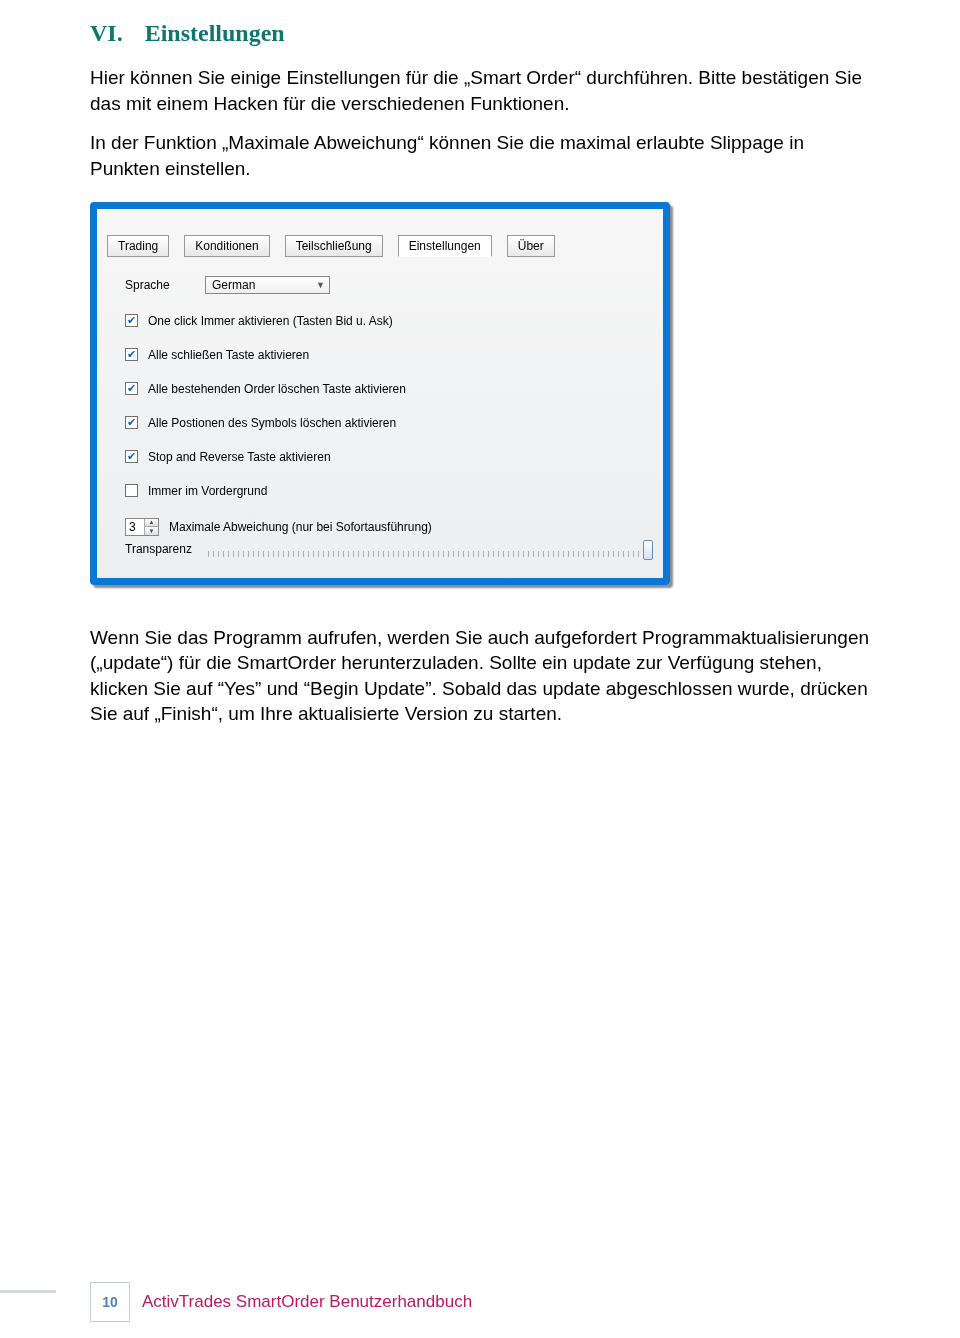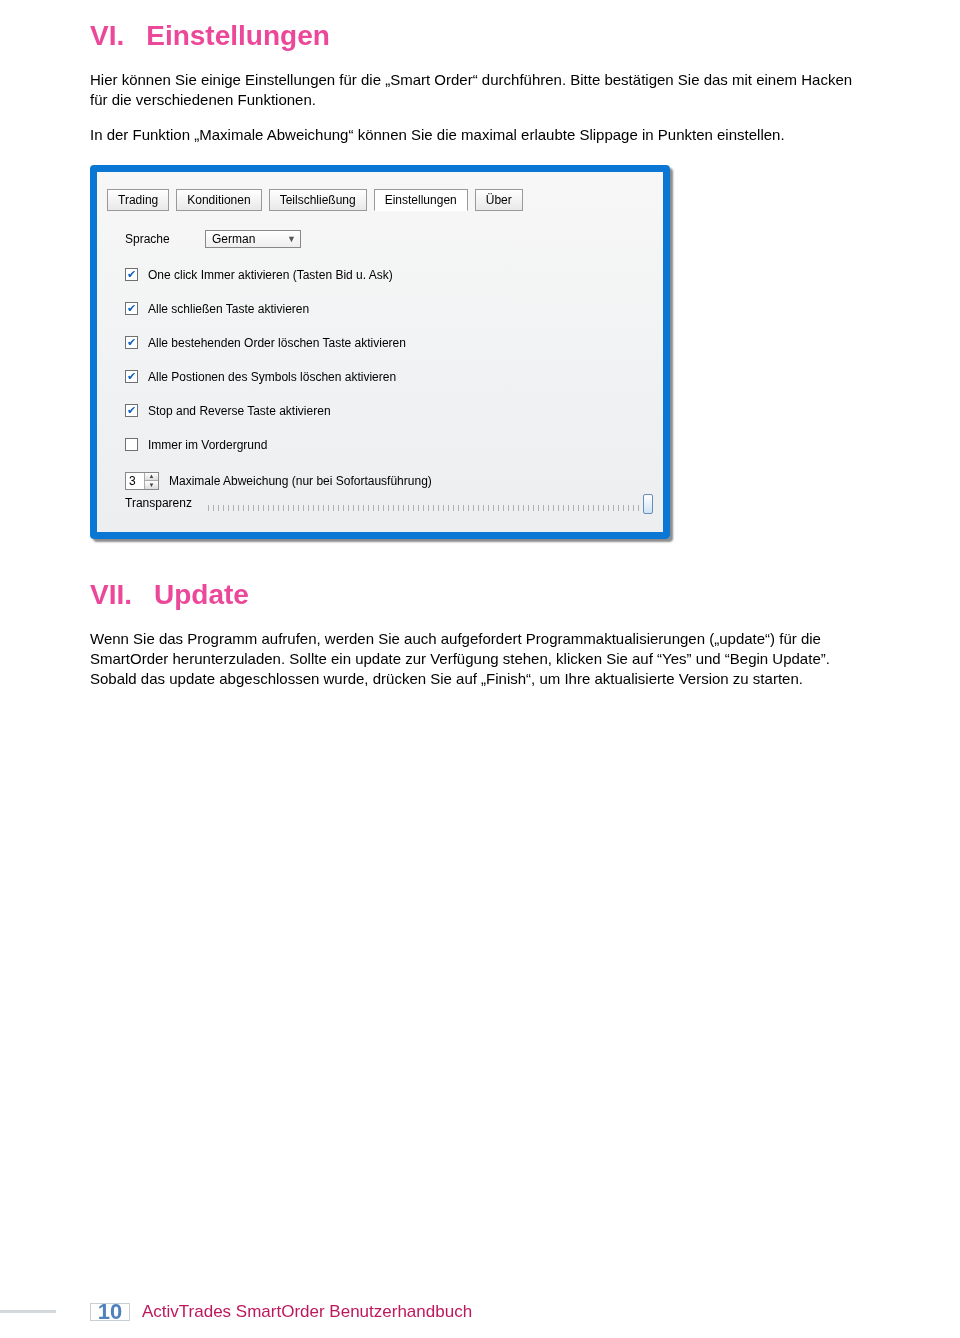--- a/index.html
+++ b/index.html
@@ -6,51 +6,51 @@
   body {
     width: 960px;
     height: 1338px;
     font-family: Arial, Helvetica, sans-serif;
     background: #fff;
     position: relative;
     padding: 20px 90px 0 90px;
     color: #000;
   }
   h2 {
-    font-family: Liberation Sans, sans-serif;
-    color: #ec4899;
-    font-size: 28px;
+    font-family: Liberation Serif, serif;
+    color: #0f766e;
+    font-size: 24px;
     font-weight: bold;
     margin-bottom: 18px;
   }
   h2 .num { margin-right: 22px; }
   p {
-    font-size: 15px;
+    font-size: 19px;
     line-height: 1.35;
     margin-bottom: 14px;
   }
 
   
   .win-wrap {
     margin-top: 20px;
     margin-bottom: 40px;
     width: 580px;
   }
   .win-outer {
     border: 7px solid #0a77d5;
     border-radius: 4px;
     background: linear-gradient(#f7f7f7,#eceef0);
     box-shadow: 3px 3px 2px rgba(0,0,0,0.45);
     padding: 4px 10px 18px 10px;
     position: relative;
   }
   .tabs {
     display:flex;
-    gap:8px;
-    margin: 12px 0 14px 0;
+    gap:16px;
+    margin: 21px 0 14px 0;
     font-size: 12px;
   }
   .tab {
     border: 1px solid #999;
     background: linear-gradient(#fff,#e8e8e8);
     padding: 3px 10px;
     margin-right: -1px;
     position: relative;
     top: 1px;
     cursor: pointer;
@@ -67,21 +67,21 @@
     margin: 20px 0 4px 18px;
     gap: 10px;
   }
   .label-sprache { width: 70px; font-size: 12px; }
   .combo {
     border: 1px solid #888;
     background: linear-gradient(#fff,#eee);
     font-size: 12px;
     padding: 1px 22px 1px 6px;
     position: relative;
-    width: 96px;
+    width: 125px;
   }
   .combo .chev {
     position: absolute;
     right: 4px;
     top: 3px;
     font-size: 9px;
     color: #555;
   }
   .chk {
     width: 13px; height: 13px;
@@ -138,23 +138,23 @@
     color: #888;
   }
   .footer-bar {
     position:absolute;
     left:-90px; top:8px;
     height:3px; width:56px;
     background:#d2d8dc;
   }
   .page-num-box {
     border:1px solid #c7ced4;
-    width:40px; height:18px;
+    width:40px; height:40px;
     display:flex;align-items:center;justify-content:center;
-    font-size:22px; font-weight:bold; color:#4f81bd;
+    font-size:14px; font-weight:bold; color:#4f81bd;
     background:#fff;
   }
   .footer-text { color:#be185d; font-size:17px; }
 </style>
 </head>
 <body>
 
 <h2>
   <span class="num">VI.</span><span>Einstellungen</span>
 </h2>
@@ -219,23 +219,20 @@
       <span>Transparenz</span>
       <div class="slider-track">
         <div class="slider-ticks"></div>
         <div class="slider-thumb"></div>
       </div>
     </div>
   </div>
 </div>
 
 <div class="section7">
-  <h2>
-    <span class="num">VII.</span><span>Update</span>
-  </h2>
   <p>Wenn Sie das Programm aufrufen, werden Sie auch aufgefordert Programmaktualisierungen („update“) für die SmartOrder herunterzuladen. Sollte ein update zur Verfügung stehen, klicken Sie auf “Yes” und “Begin Update”. Sobald das update abgeschlossen wurde, drücken Sie auf „Finish“, um Ihre aktualisierte Version zu starten.</p>
 </div>
 
 <div class="section8">
 </div>
 
 <div class="footer">
   <div class="footer-bar"></div>
   <div class="page-num-box">10</div>
   <div class="footer-text">ActivTrades SmartOrder Benutzerhandbuch</div>

